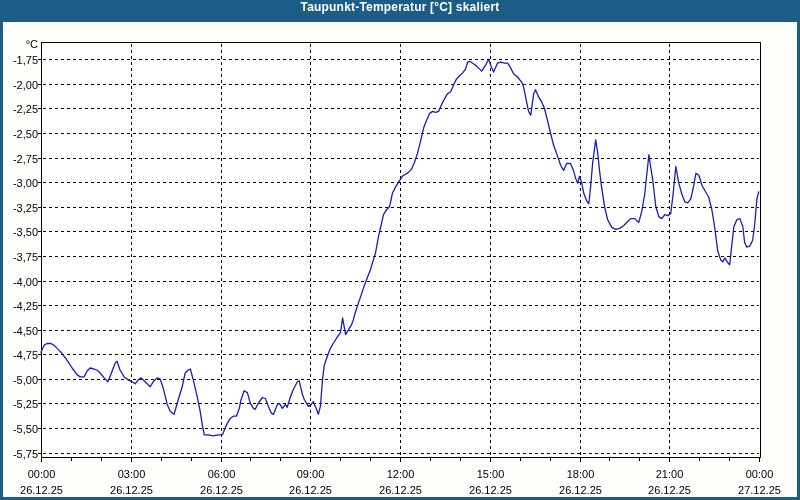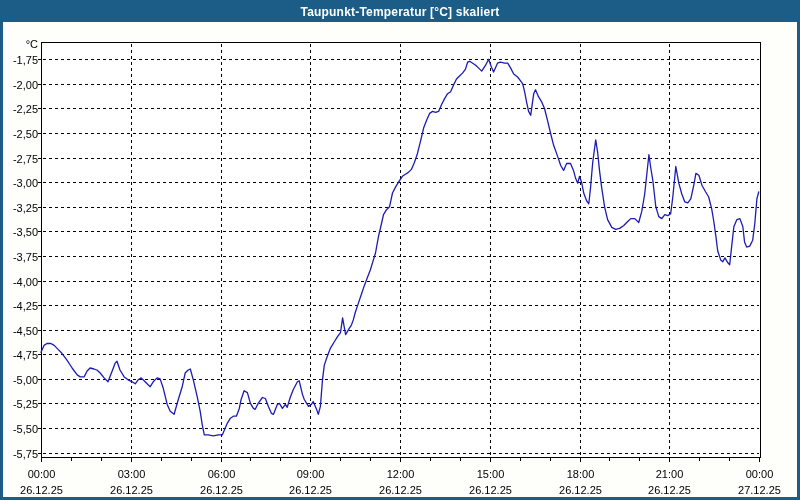--- a/index.html
+++ b/index.html
@@ -1,17 +1,17 @@
 <!DOCTYPE html>
 <html><head>
 <meta charset="utf-8">
 <style>
   html,body{margin:0;padding:0;background:#888;}
   #frame{position:relative;width:800px;height:500px;overflow:hidden;font-family:"Liberation Sans",sans-serif;background:#1b5d87;}
-  #titlebar{position:absolute;left:0;top:0;width:800px;height:24px;display:flex;align-items:center;justify-content:center;border-radius:11px;}
+  #titlebar{position:absolute;left:0;top:0;width:800px;height:24px;display:flex;justify-content:center;border-radius:11px;}
   #titlebar span{color:#ffffff;font-weight:bold;font-size:12px;letter-spacing:.2px;}
   #paper{position:absolute;left:3px;top:22px;width:794px;height:475px;background:#fefefb;}
   #plot{position:absolute;left:0;top:0;}
   #plot text{font-family:"Liberation Sans",sans-serif;fill:#000;}
 </style>
 </head>
 <body>
 
 <div id="frame" style="background: rgb(27, 93, 135);">
   <div id="titlebar">

